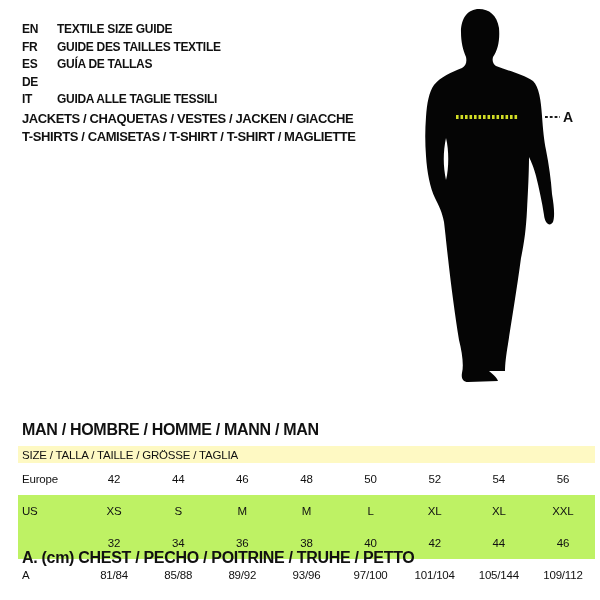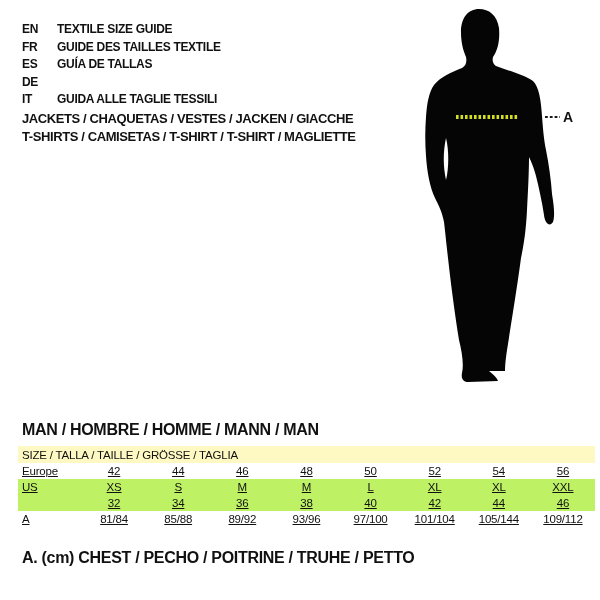--- a/index.html
+++ b/index.html
@@ -15,21 +15,21 @@
   .category{position:absolute;left:22px;top:110px;font-size:13px;font-weight:700;letter-spacing:-0.4px;line-height:18px;}
   
   .figure-svg{position:absolute;left:0;top:0;width:600px;height:600px;}
   
   .section-title{position:absolute;left:22px;top:421px;font-size:16px;font-weight:700;letter-spacing:-0.3px;}
   
   .size-table{position:absolute;left:18px;top:446px;width:577px;border-collapse:collapse;table-layout:fixed;font-size:11.5px;letter-spacing:-0.2px;}
   .size-table th{
     background:#fef9c3;font-weight:400;text-align:left;height:17px;padding:0 4px 0 4px;
   }
-  .size-table td{height:16px;padding:0;text-align:center;font-weight:400;text-decoration:underline;}
+  .size-table td{height:32px;padding:0;text-align:center;font-weight:400;}
   .size-table td.row-label{text-align:left;padding-left:4px;}
   .size-table tr.shaded td{background:#bef264;}
   .size-table col.label-col{width:64px;}
   
   .footnote{position:absolute;left:22px;top:549px;font-size:16px;font-weight:700;letter-spacing:-0.3px;}
 </style>
 </head>
 <body>
 
 <div class="page">

